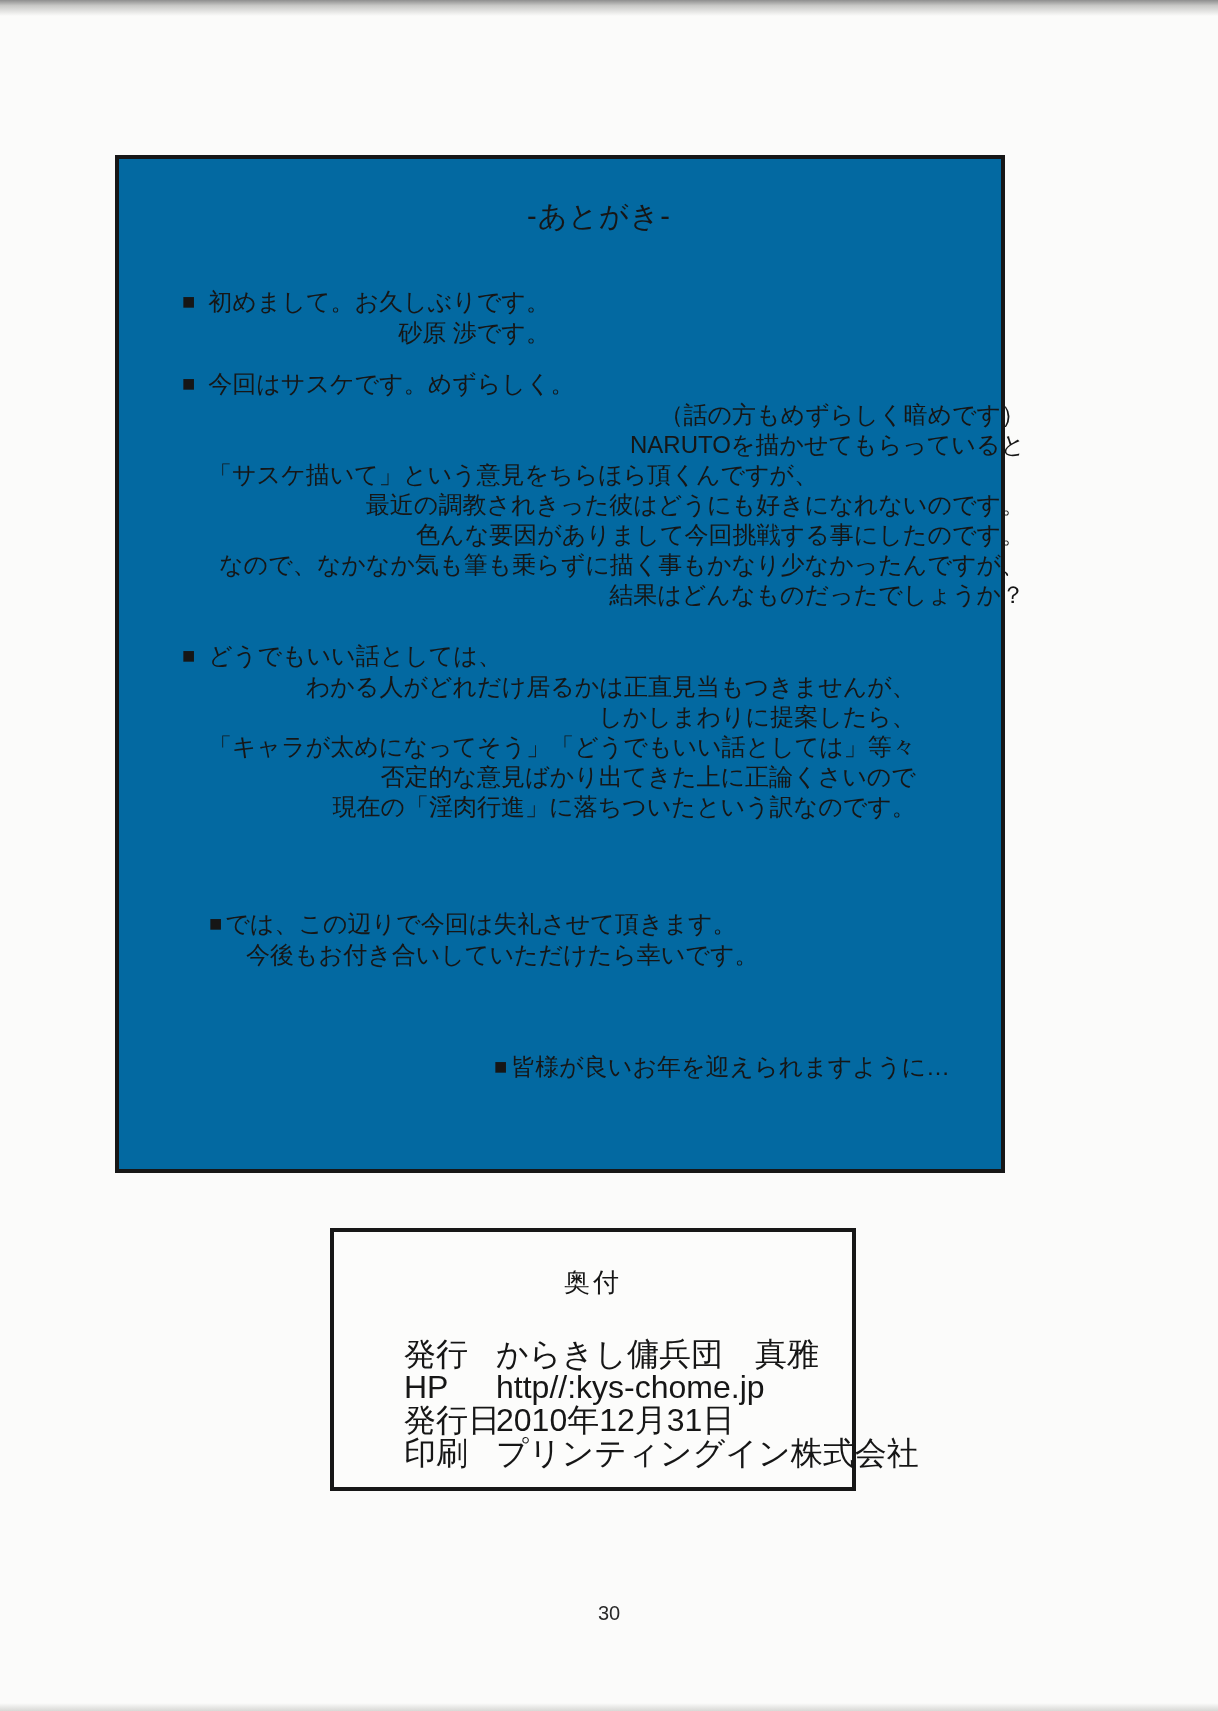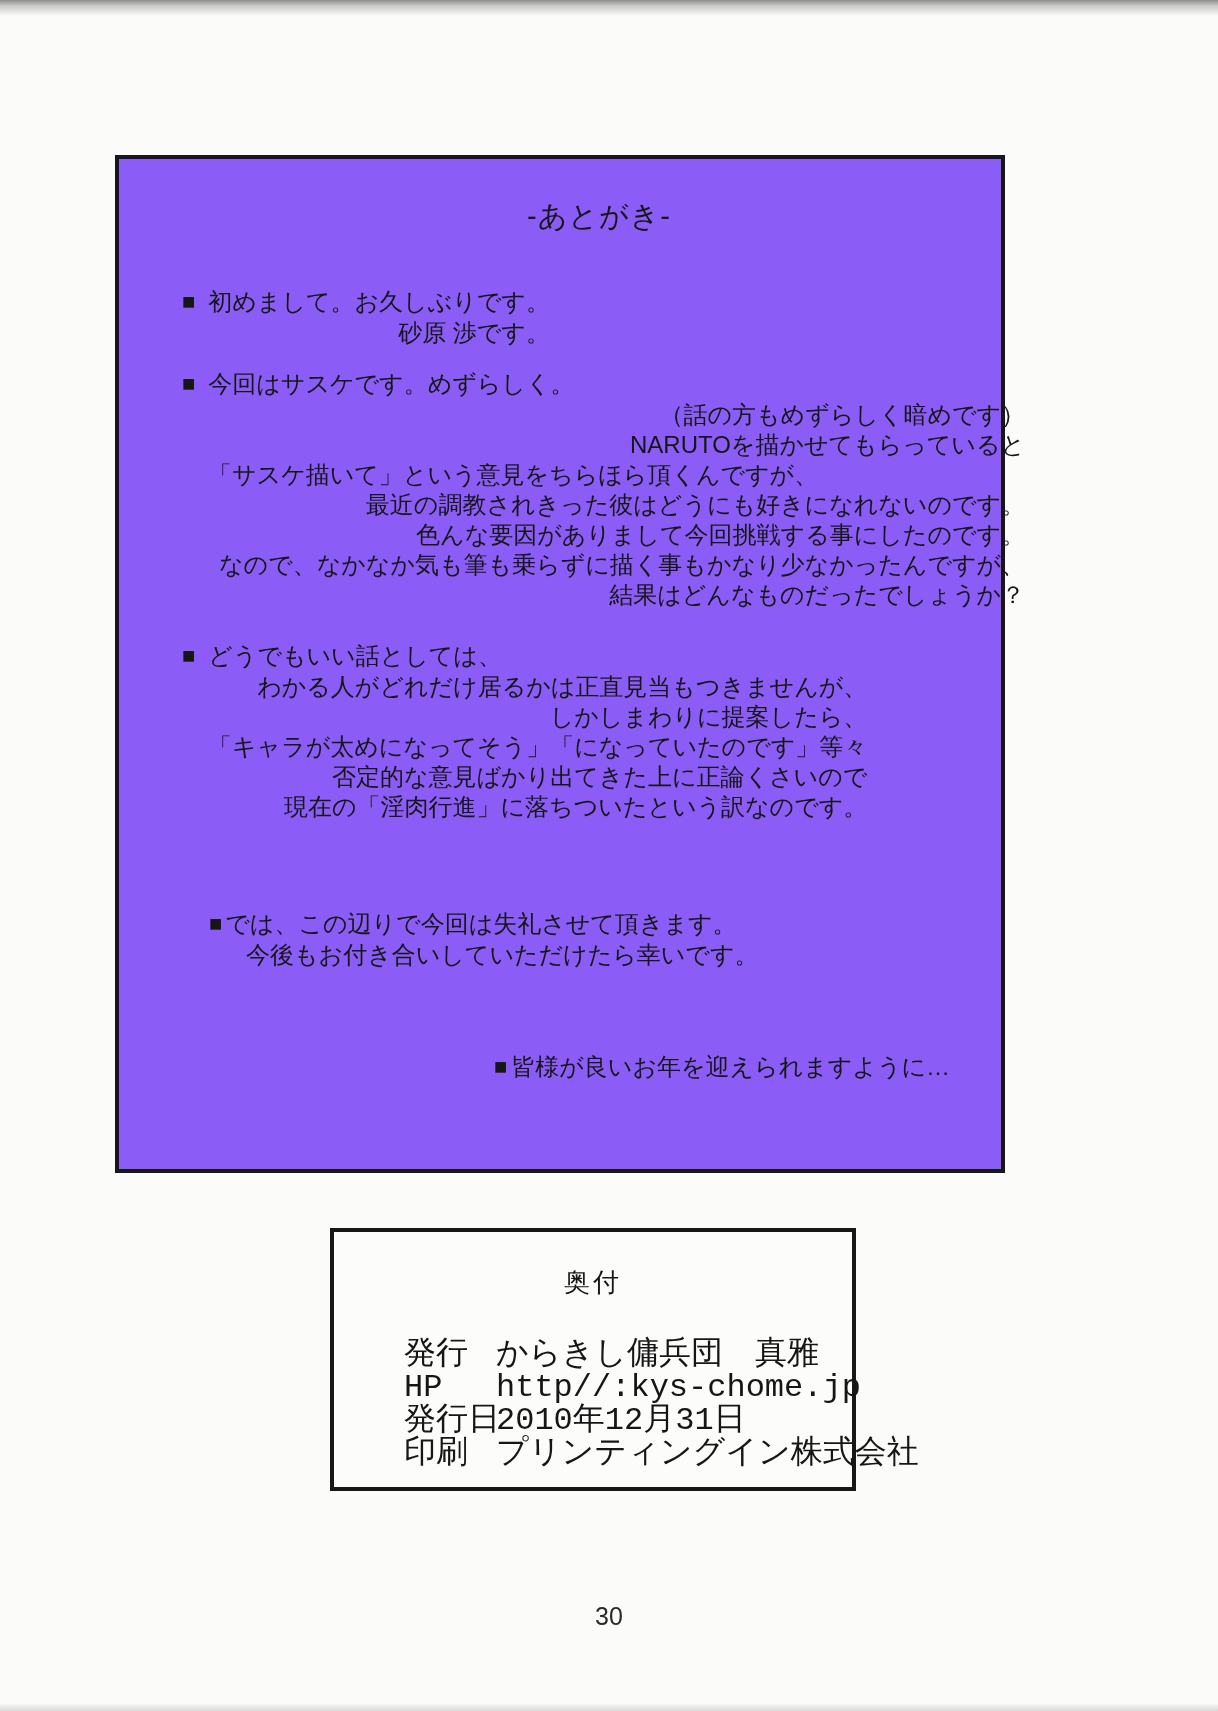--- a/index.html
+++ b/index.html
@@ -18,21 +18,21 @@
   .scan-bottom-edge {
     position:absolute; bottom:0; left:0; width:100%; height:8px;
     background:linear-gradient(to top,#d8d8d5 0%, rgba(251,251,250,0) 100%);
   }
 
   
   .main-box {
     position:absolute; left:115px; top:155px;
     width:882px; height:1010px;
     border:4px solid #171717;
-    background:#8b5cf6;
+    background:#0369a1;
   }
   .afterword-title {
     position:absolute; top:38px; left:0; right:-78px;
     text-align:center;
     font-size:29px; letter-spacing:1px;
     white-space:nowrap;
   }
   .block { position:absolute; }
   .b1 { top:128px;  left:63px; }
   .b2 { top:210px;  left:63px; }
@@ -56,40 +56,39 @@
     font-size:24px; white-space:nowrap;
   }
   .closing-line .bullet { margin-right:4px; }
 
   
   .colophon-box {
     position:absolute; left:330px; top:1228px;
     width:518px; height:255px;
     border:4px solid #171717;
     background:#fcfcfb;
-    font-family:Liberation Mono, monospace;
   }
   .colophon-title {
     margin-top:33px;
     text-align:center;
     font-size:26px; letter-spacing:3px;
   }
   .colophon-rows { margin:38px 0 0 70px; }
   .colophon-row {
     display:flex;
     font-size:32px; line-height:33px;
     white-space:nowrap;
   }
   .colophon-label { width:92px; flex:0 0 auto; }
   .colophon-value { flex:0 0 auto; }
 
   .page-number {
     position:absolute; top:1602px; left:0; width:100%;
     text-align:center;
-    font-size:25px; color:#2a2a2a;
+    font-size:20px; color:#2a2a2a;
   }
 </style>
 </head>
 <body>
 
 <div class="scan-top-edge"></div>
 
 <div class="main-box">
 
   <div class="afterword-title">-あとがき-</div>
@@ -107,21 +106,21 @@
     <div class="line cont">最近の調教されきった彼はどうにも好きになれないのです。</div>
     <div class="line cont">色んな要因がありまして今回挑戦する事にしたのです。</div>
     <div class="line cont">なので、なかなか気も筆も乗らずに描く事もかなり少なかったんですが、</div>
     <div class="line cont">結果はどんなものだったでしょうか？</div>
   </div>
 
   <div class="block b3">
     <div class="line"><span class="bullet">■</span><span>どうでもいい話としては、</span></div>
     <div class="line cont">わかる人がどれだけ居るかは正直見当もつきませんが、</div>
     <div class="line cont">しかしまわりに提案したら、</div>
-    <div class="line hang">「キャラが太めになってそう」「になっていたのです」等々</div>
+    <div class="line hang">「キャラが太めになってそう」「どうでもいい話としては」等々</div>
     <div class="line cont">否定的な意見ばかり出てきた上に正論くさいので</div>
     <div class="line cont">現在の「淫肉行進」に落ちついたという訳なのです。</div>
   </div>
 
   <div class="block b4">
     <div class="line"><span class="bullet tight">■</span><span>では、この辺りで今回は失礼させて頂きます。</span></div>
     <div class="line cont">今後もお付き合いしていただけたら幸いです。</div>
   </div>
 
   <div class="closing-line"><span class="bullet">■</span><span>皆様が良いお年を迎えられますように…</span></div>

